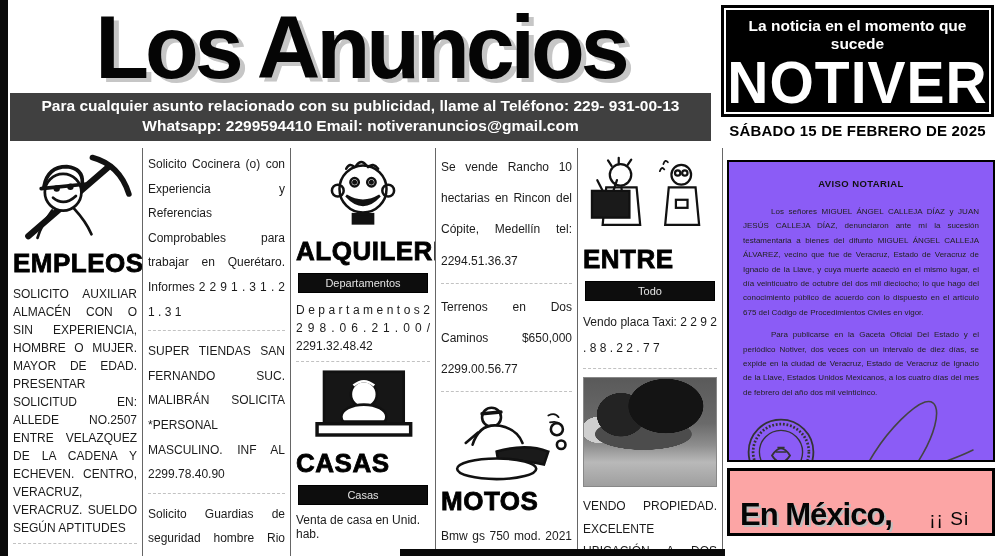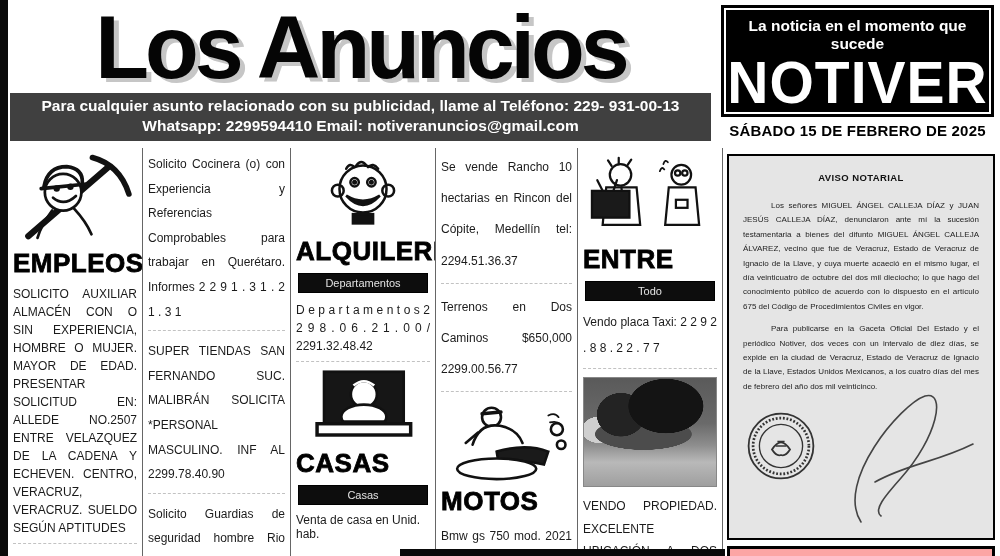--- a/index.html
+++ b/index.html
@@ -43,21 +43,21 @@
 
   .photo { height:110px; margin:2px 0 8px; border:1px solid #888;
     background:
       radial-gradient(ellipse 62px 45px at 62% 26%, #141414 0 60%, rgba(0,0,0,0) 61%),
       radial-gradient(ellipse 40px 36px at 28% 34%, #232323 0 60%, rgba(0,0,0,0) 61%),
       radial-gradient(ellipse 80px 26px at 45% 52%, #4c4c4c 0 60%, rgba(0,0,0,0) 61%),
       radial-gradient(ellipse 30px 22px at 12% 48%, #cfcfcf 0 60%, rgba(0,0,0,0) 61%),
       linear-gradient(180deg, #5a5a5a 0%, #6a6a6a 42%, #8d8d8d 62%, #b9b9b9 78%, #9f9f9f 100%); }
 
   
-  .aviso-box { border:2px solid #000; height:386px; padding:16px 14px 0; margin:4px 2px 6px 0; overflow:hidden; background:#e5e5e5; }
+  .aviso-box { border:2px solid #000; height:302px; padding:16px 14px 0; margin:10px 2px 6px 0; overflow:hidden; background:#8b5cf6; }
   .aviso-title { text-align:center; font-size:9.5px; font-weight:bold; letter-spacing:0.4px; margin-bottom:16px; color:#111; }
   .aviso-p { font-size:8px; line-height:1.8; text-align:justify; text-indent:28px; color:#222; margin-bottom:8px; }
   .sig-area { position:relative; height:130px; }
   .seal { position:absolute; left:2px; top:8px; }
   .signature { position:absolute; left:72px; top:-16px; }
 
   .mexico-box { border:3px solid #000; margin-right:2px; height:68px; overflow:hidden; padding:1px 6px; background:#fca5a5; }
   .mex-titlerow { display:flex; justify-content:space-between; align-items:baseline; padding:0 4px; }
   .mex-title { font-size:31px; font-weight:bold; letter-spacing:-1px; color:#050505; text-shadow:2px 2px 0 #bdbdbd; }
   .mex-si { font-size:19px; font-weight:normal; color:#050505; letter-spacing:1px;margin-top:36px; }

